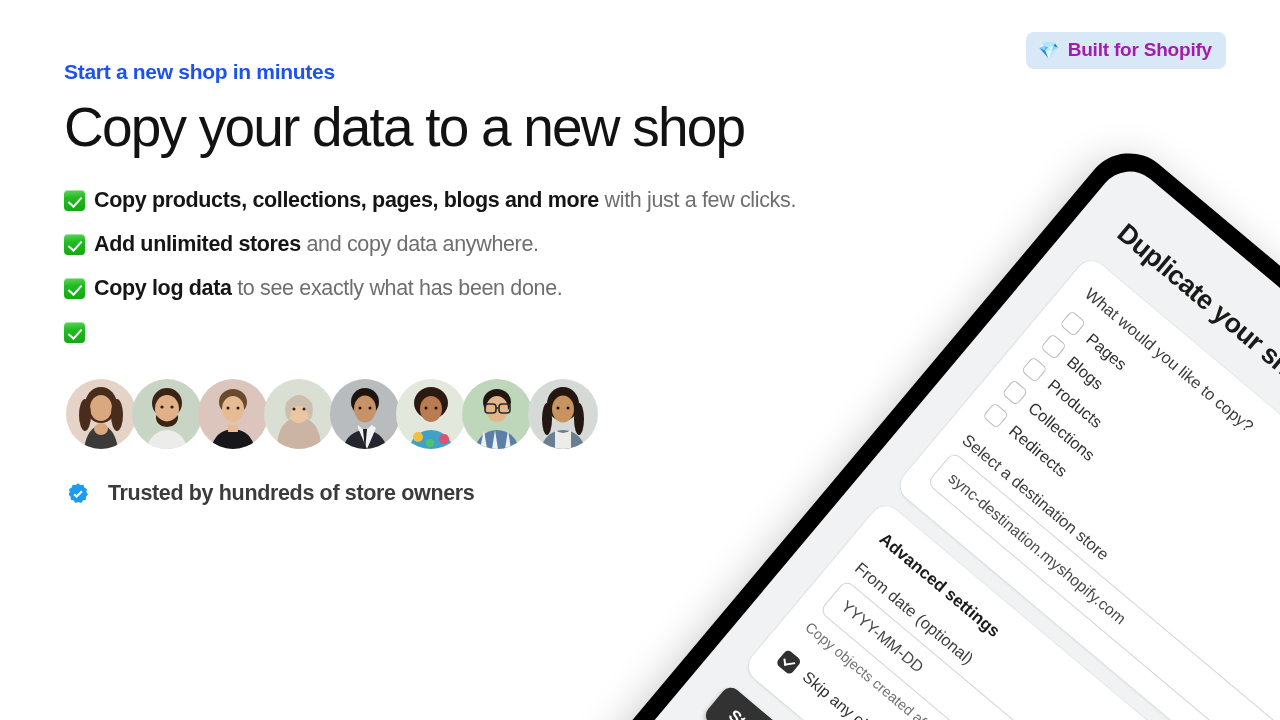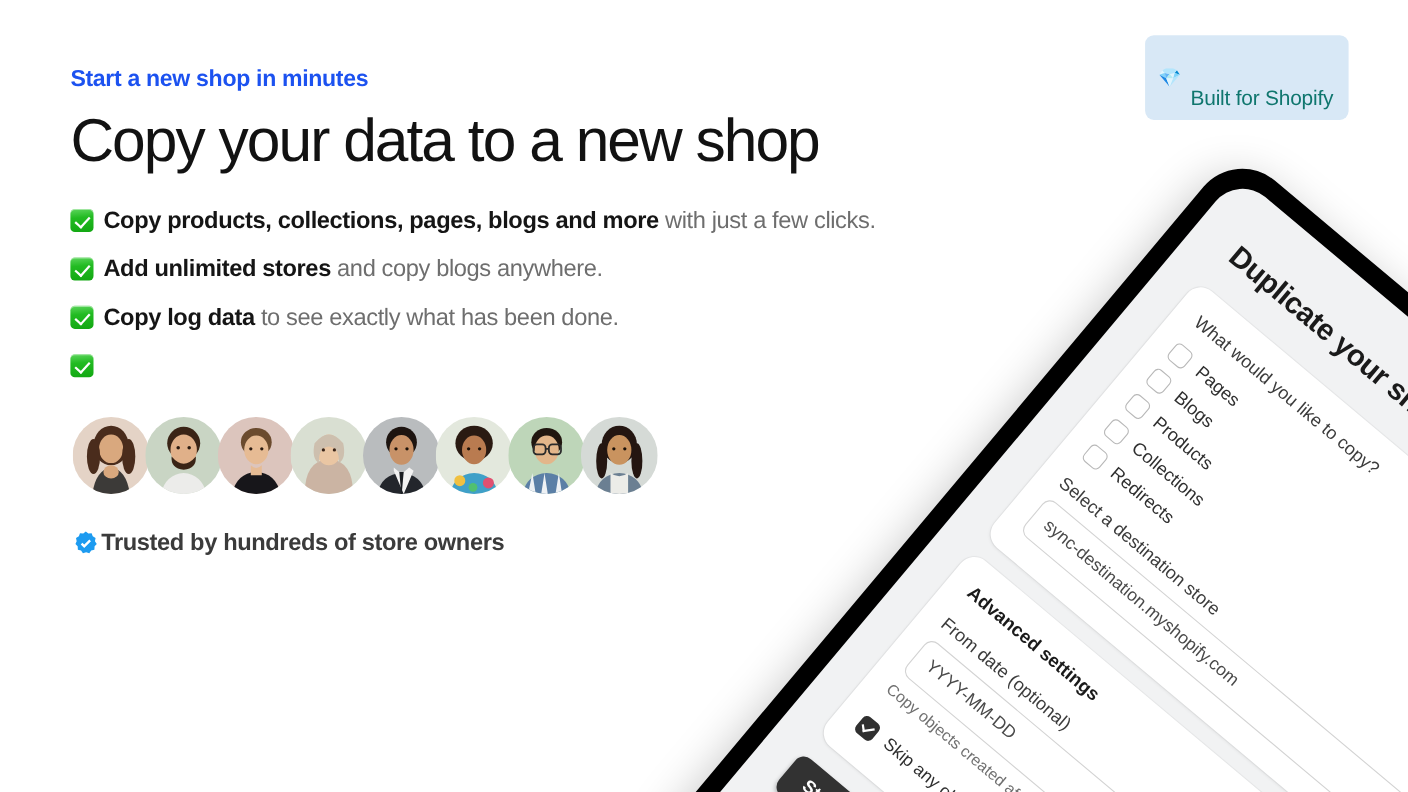--- a/index.html
+++ b/index.html
@@ -34,25 +34,24 @@
     padding: 7px 14px 8px 12px;
     z-index: 40;
   }
   .bfs-badge .gem {
     font-size: 17px;
     line-height: 1;
     display: block;
   }
   .bfs-badge .bfs-label {
     font-size: 19px;
-    font-weight: normal;
-    color: #0f766e;
+    font-weight: bold;
+    color: #a21caf;
     letter-spacing: -0.2px;
     white-space: nowrap;
-    margin-top: 40px;
   }
 
   
   .content {
     position: absolute;
     left: 64px;
     top: 60px;
     width: 900px;
     z-index: 20;
   }
@@ -158,21 +157,21 @@
     position: relative;
     overflow: hidden;
     flex: 0 0 auto;
   }
   .avatar svg { display: block; width: 70px; height: 70px; }
 
   
   .trusted {
     display: flex;
     align-items: center;
-    gap: 2px;
+    gap: 18px;
     margin-top: 32px;
     margin-left: 2px;
   }
   .verified-badge {
     width: 24px;
     height: 24px;
     position: relative;
     flex: 0 0 auto;
   }
   .trusted-label {
@@ -333,21 +332,21 @@
 
     <div class="features">
 
       <div class="feature">
         <span class="check-box"></span>
         <span class="feature-text"><b>Copy products, collections, pages, blogs and more</b><span> with just a few clicks.</span></span>
       </div>
 
       <div class="feature">
         <span class="check-box"></span>
-        <span class="feature-text"><b>Add unlimited stores</b><span> and copy blogs anywhere.</span></span>
+        <span class="feature-text"><b>Add unlimited stores</b><span> and copy data anywhere.</span></span>
       </div>
 
 
       <div class="feature">
         <span class="check-box"></span>
         <span class="feature-text"><b>Copy log data</b><span> to see exactly what has been done.</span></span>
       </div>
 
       <div class="feature">
         <span class="check-box"></span>

